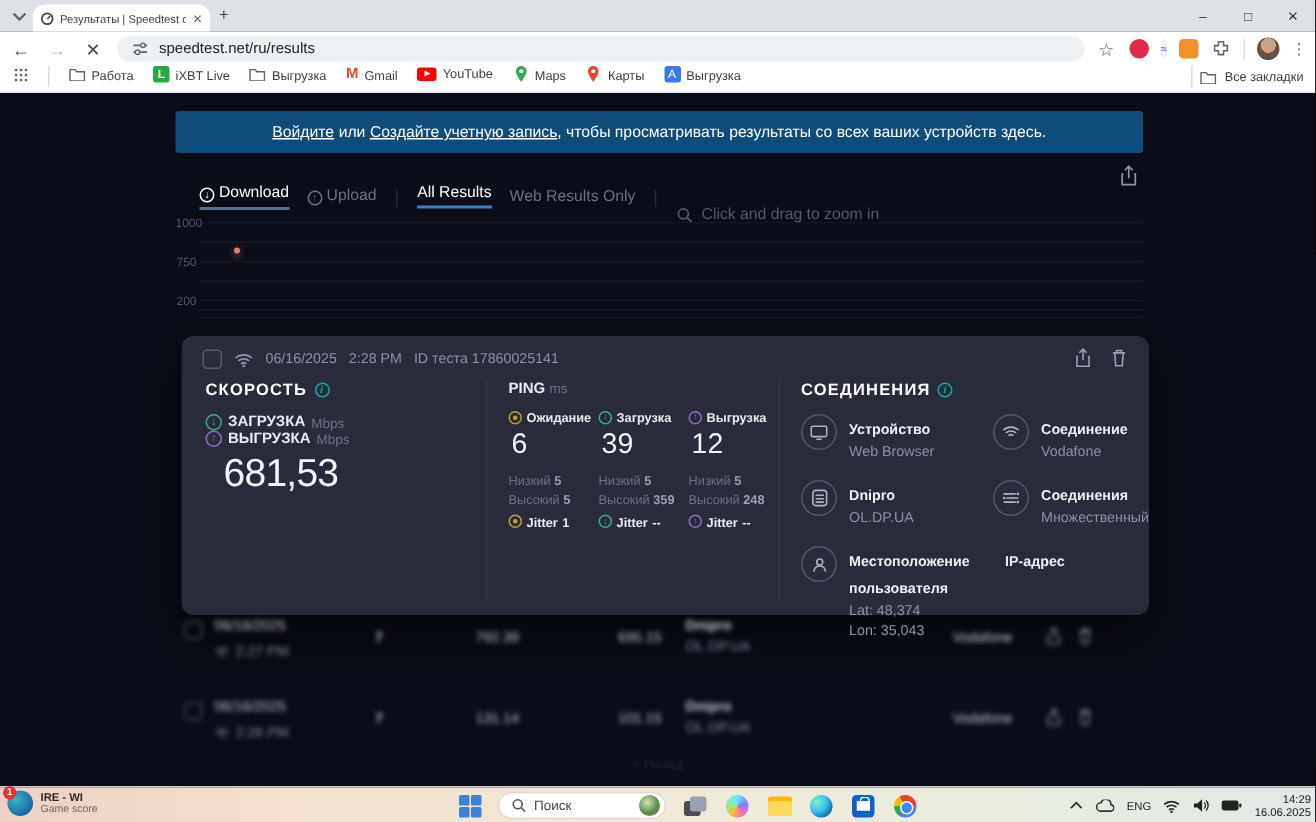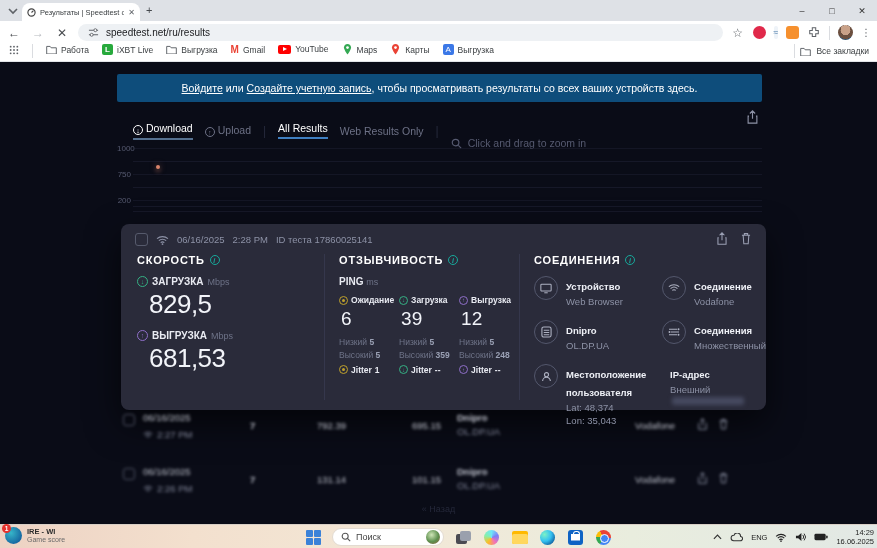--- a/index.html
+++ b/index.html
@@ -398,34 +398,29 @@
         <div class="col-speed">
           <div class="sec-title">
               <span>СКОРОСТЬ</span>
               <span class="inf">i</span>
             </div>
           <div class="metric-label">
             <span class="mini-ring ring-green">↓</span>
             <span>ЗАГРУЗКА</span>
             <span class="units">Mbps</span>
           </div>
-          <div class="bigval">829,5</div>
           <div class="metric-label">
             <span class="mini-ring ring-purple">↑</span>
             <span>ВЫГРУЗКА</span>
             <span class="units">Mbps</span>
           </div>
           <div class="bigval">681,53</div>
         </div>
 
         <div class="col-resp">
-          <div class="sec-title">
-              <span>ОТЗЫВЧИВОСТЬ</span>
-              <span class="inf">i</span>
-            </div>
           <div class="ping-row"><span>PING</span> <span class="units">ms</span></div>
           <div class="ping-cols">
             <div class="pc">
               <div class="pc-label">
                   <span class="mini-ring ring-yellow s"></span>
                   <span>Ожидание</span>
                 </div>
               <div class="pc-val">6</div>
               <div class="pc-sub"><span>Низкий</span> <b>5</b><br>
                 <span>Высокий</span> <b>5</b></div>
@@ -516,21 +511,21 @@
                     <path d="M1.8 11a4.2 4.2 0 0 1 8.4 0" fill="none" stroke="#aeb2c2" stroke-width="1.2"></path>
                   </svg>
               </span>
               <span><span class="conn-label">Местоположение пользователя</span>
                 <div class="conn-val">Lat: 48,374</div>
                 <div class="conn-val">Lon: 35,043</div></span>
             </div>
             <div class="conn-item">
               <span style="width:0"></span>
               <span><span class="conn-label">IP-адрес</span>
-                <div class="conn-val"><span>Внешний</span><span class="redact"></span></div></span>
+                </span>
             </div>
           </div>
         </div>
       </div>
     </div>
 
     <div class="hrow" style="top:350px">
       <span class="hcb"></span>
       <span class="hdate">06/16/2025</span>
       <span class="htime">

